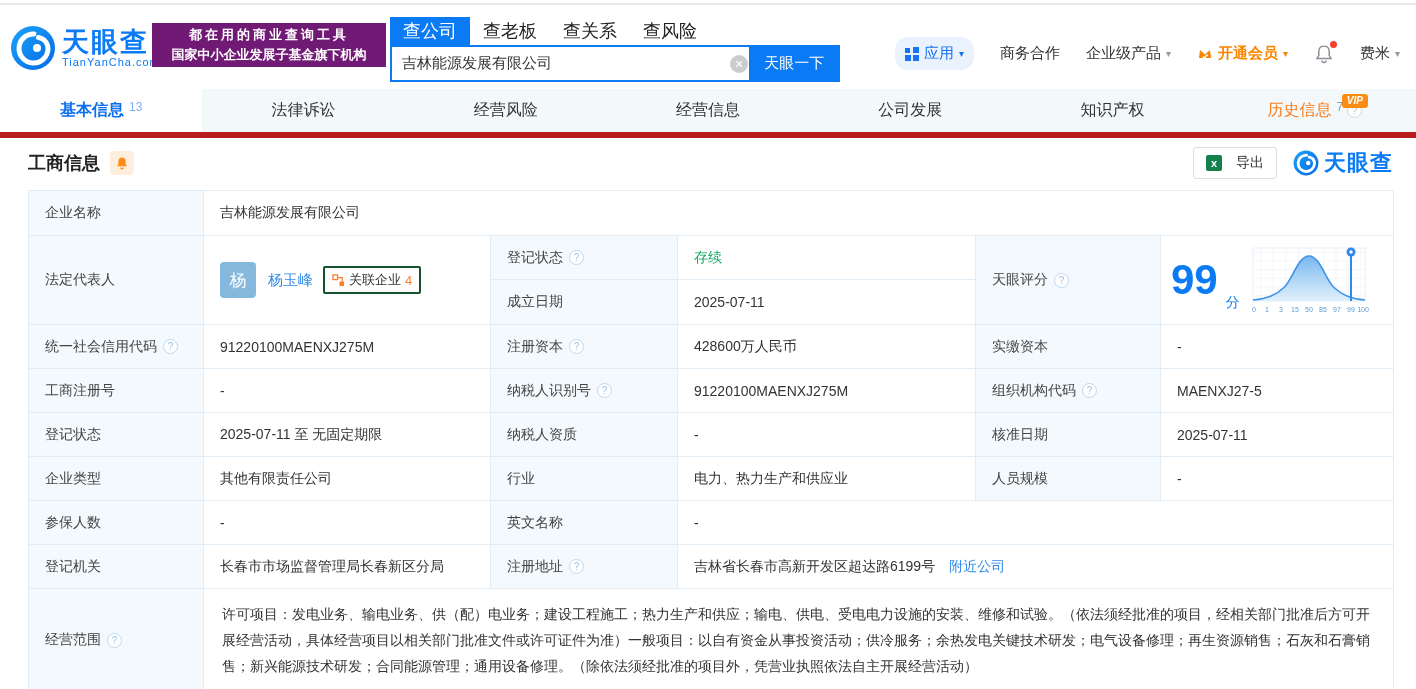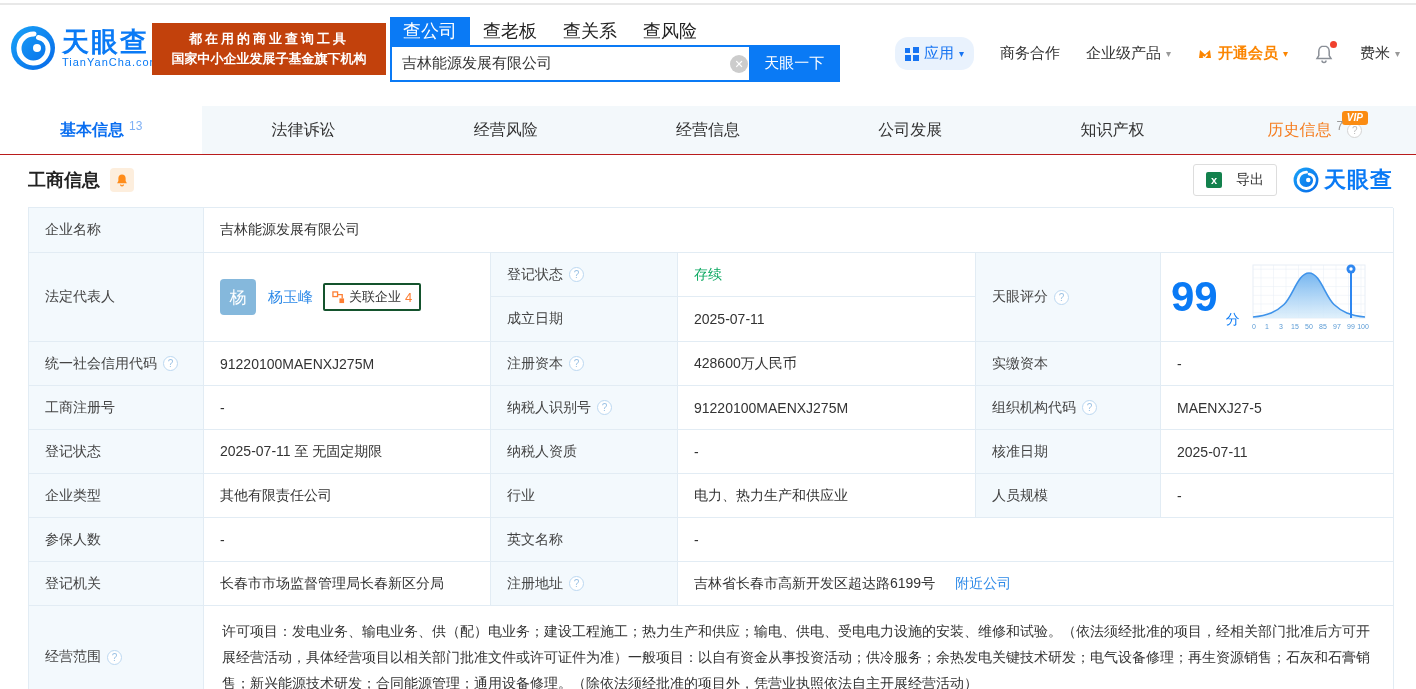--- a/index.html
+++ b/index.html
@@ -6,21 +6,21 @@
   html,body{width:1416px;height:689px;overflow:hidden;background:#fff;
     font-family:"Liberation Sans","DejaVu Sans",sans-serif;color:#333;}
   .topline{height:2px;background:#e8e8e8;margin-top:3px;}
 
   
   .header{position:relative;height:84px;}
   .logo{position:absolute;left:10px;top:20px;display:flex;align-items:center;cursor:pointer;}
   .logo-txt{margin-left:6px;}
   .logo-brand{font-size:27px;font-weight:bold;color:#0a7af5;letter-spacing:2px;line-height:28px;}
   .logo-domain{font-size:11px;color:#0a7af5;letter-spacing:1px;}
-  .slogan{position:absolute;left:152px;top:18px;width:234px;height:52px;background:#c2410c;color:#fff;
+  .slogan{position:absolute;left:152px;top:18px;width:234px;height:44px;background:#701a75;color:#fff;
     font-size:13px;font-weight:bold;display:flex;flex-direction:column;justify-content:center;
     padding:0 8px;text-align:center;line-height:20px;}
   .slogan .l1{letter-spacing:3px;}
   .search{position:absolute;left:390px;top:12px;width:450px;}
   .search-tabs{display:flex;align-items:flex-end;height:28px;}
   .stab{padding:0 13px;font-size:18px;color:#222;line-height:28px;cursor:pointer;}
   .stab.active{background:#0a7af5;color:#fff;}
   .search-row{display:flex;position:relative;}
   .search-input{width:368px;height:37px;border:2px solid #0a7af5;border-right:none;padding:0 36px 0 10px;
     font-size:15px;color:#333;outline:none;font-family:inherit;}
@@ -33,21 +33,21 @@
   .apps-chip{background:#e9f2fd;border-radius:13px;padding:7px 10px;color:#1774f2;}
   .caret{font-size:10px;color:#999;}
   .caret::after{content:"▾";}
   .apps-chip .caret{color:#1774f2;}
   .vip-link{color:#fb8500;font-weight:bold;}
   .vip-link .caret{color:#fb8500;}
   .bell-wrap{position:relative;}
   .red-dot{position:absolute;top:-3px;right:-3px;width:7px;height:7px;border-radius:50%;background:#f0412e;}
 
   
-  .tabbar{display:flex;height:49px;background:#f3f8fb;border-bottom:1px solid #b91c1c;margin-top:17px;}
+  .tabbar{display:flex;height:49px;background:#f3f8fb;border-bottom:6px solid #b91c1c;}
   .tab{flex:1;display:flex;align-items:center;justify-content:center;font-size:16px;color:#333;cursor:pointer;position:relative;}
   .tab.active{background:#fff;color:#0a6ef0;font-weight:bold;}
   .tab-count{font-size:12px;color:#7fb0f5;margin-left:5px;position:relative;top:-4px;font-weight:normal;}
   .tab.history{color:#f57d20;}
   .tab.history .tab-count{color:#999;}
   .vip-badge{position:absolute;top:5px;right:48px;background:#fb8c12;color:#fff;font-size:10px;font-weight:bold;
     font-style:italic;border-radius:3px;padding:1px 5px;line-height:12px;}
   .vip-badge::after{content:"";position:absolute;left:3px;bottom:-3px;border:3px solid transparent;border-top-color:#fb8c12;}
   .help{width:15px;height:15px;border-radius:50%;border:1px solid #bcd8f1;color:#9cc2e4;font-size:10px;
     line-height:13px;text-align:center;display:inline-block;margin-left:6px;background:#fff;flex:none;cursor:pointer;}
@@ -402,21 +402,21 @@
   </div>
   <div class="cell">
     <span>长春市市场监督管理局长春新区分局</span>
   </div>
   <div class="cell lbl">
     <span>注册地址</span>
     <span class="help"></span>
   </div>
   <div class="cell span3">
     <span>吉林省长春市高新开发区超达路6199号</span>
-    <a class="link" style="margin-left:20px;">附近公司</a>
+    <a class="link" style="margin-left:14px;">附近公司</a>
   </div>
 
   <div class="cell lbl">
     <span>经营范围</span>
     <span class="help"></span>
   </div>
   <div class="cell span5 scope-cell">
     <span>许可项目：发电业务、输电业务、供（配）电业务；建设工程施工；热力生产和供应；输电、供电、受电电力设施的安装、维修和试验。（依法须经批准的项目，经相关部门批准后方可开展经营活动，具体经营项目以相关部门批准文件或许可证件为准）一般项目：以自有资金从事投资活动；供冷服务；余热发电关键技术研发；电气设备修理；再生资源销售；石灰和石膏销售；新兴能源技术研发；合同能源管理；通用设备修理。（除依法须经批准的项目外，凭营业执照依法自主开展经营活动）</span>
   </div>
 </div>

